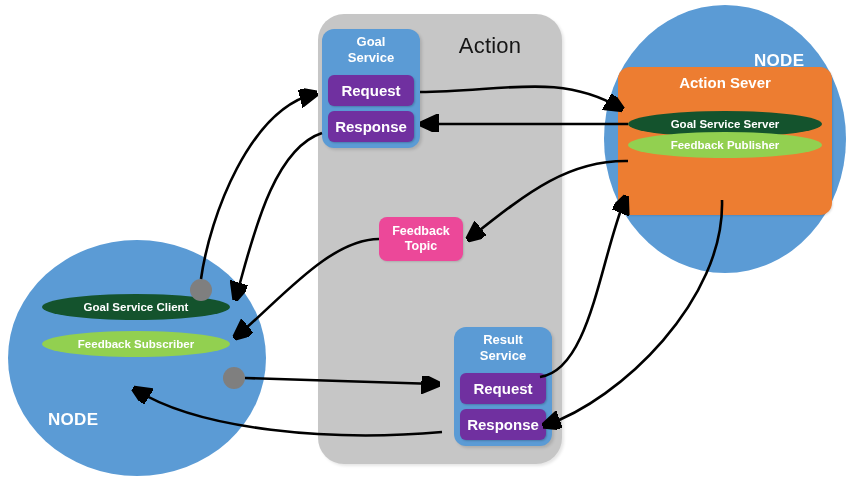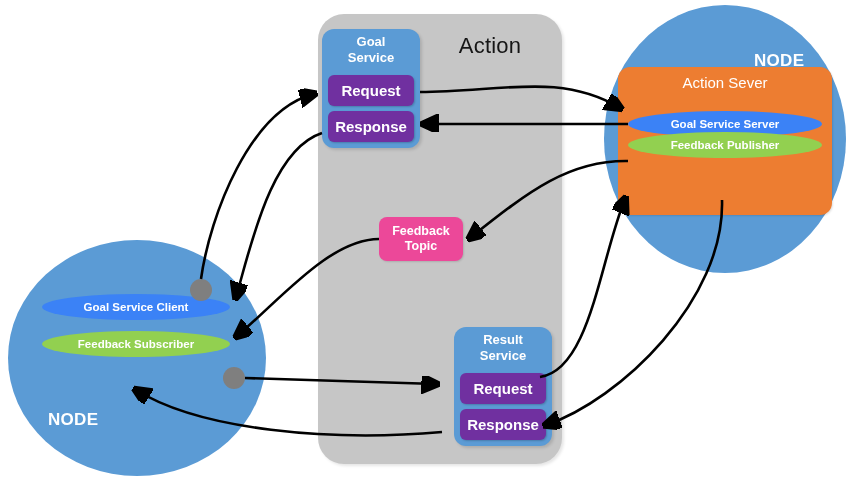--- a/index.html
+++ b/index.html
@@ -67,38 +67,38 @@
   }
   #panel-server { left: 618px; top: 67px;  width: 214px; height: 148px; }
   #panel-client { left: 32px;  top: 256px; width: 208px; height: 148px; }
 
   .panel-title {
     position: absolute;
     width: 100%;
     text-align: center;
     top: 7px;
     font-size: 15px;
-    font-weight: normal;
+    font-weight: bold;
     color: #ffffff;
   }
 
   
   .ellipse {
     position: absolute;
     height: 26px;
     border-radius: 50%;
     display: flex;
     align-items: center;
     justify-content: center;
     font-size: 11.5px;
     font-weight: bold;
     color: #ffffff;
     white-space: nowrap;
   }
-  .ell-yellow { background: #3b82f6; text-align: right; }
+  .ell-yellow { background: #14532d; text-align: right; }
   .ell-green  { background: #92d050; }
 
   #srv-goal     { left: 628px; top: 111px; width: 194px; }
   #srv-feedback { left: 628px; top: 132px; width: 194px; }
   #srv-result   { left: 628px; top: 185px; width: 194px; }
 
   #cli-goal     { left: 42px;  top: 294px; width: 188px; }
   #cli-feedback { left: 42px;  top: 331px; width: 188px; }
   #cli-result   { left: 42px;  top: 368px; width: 188px; }
 

